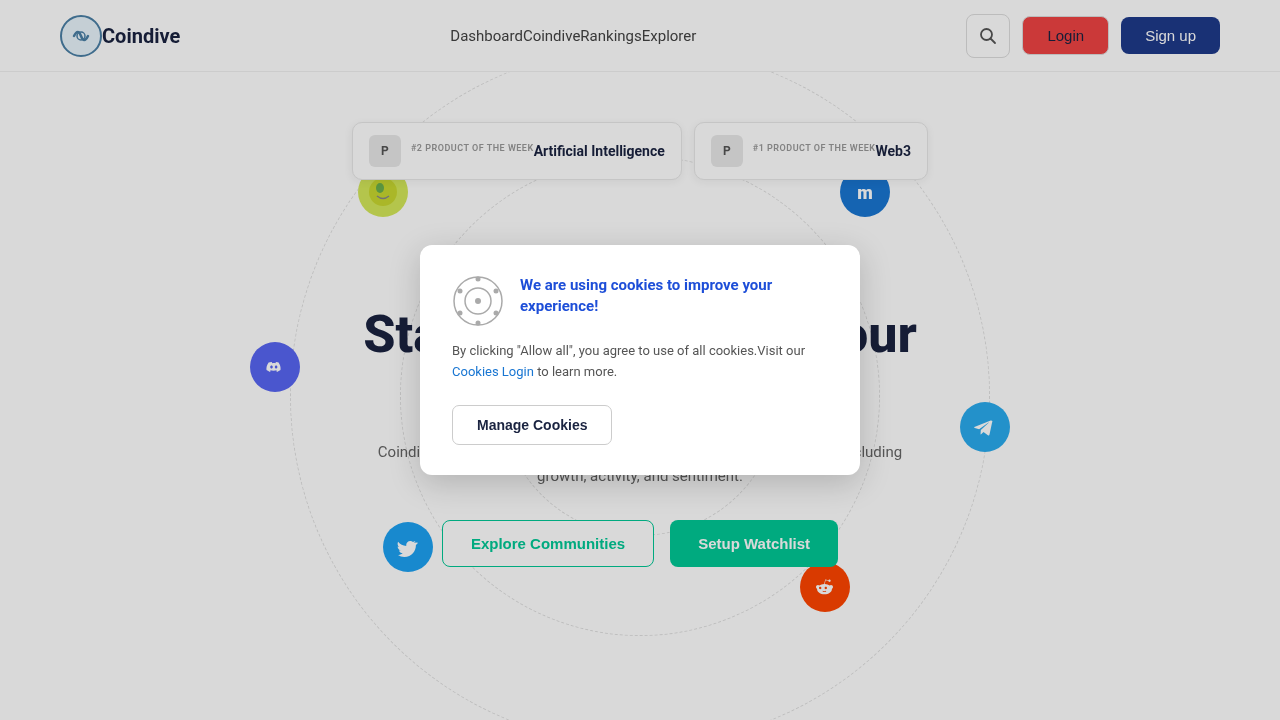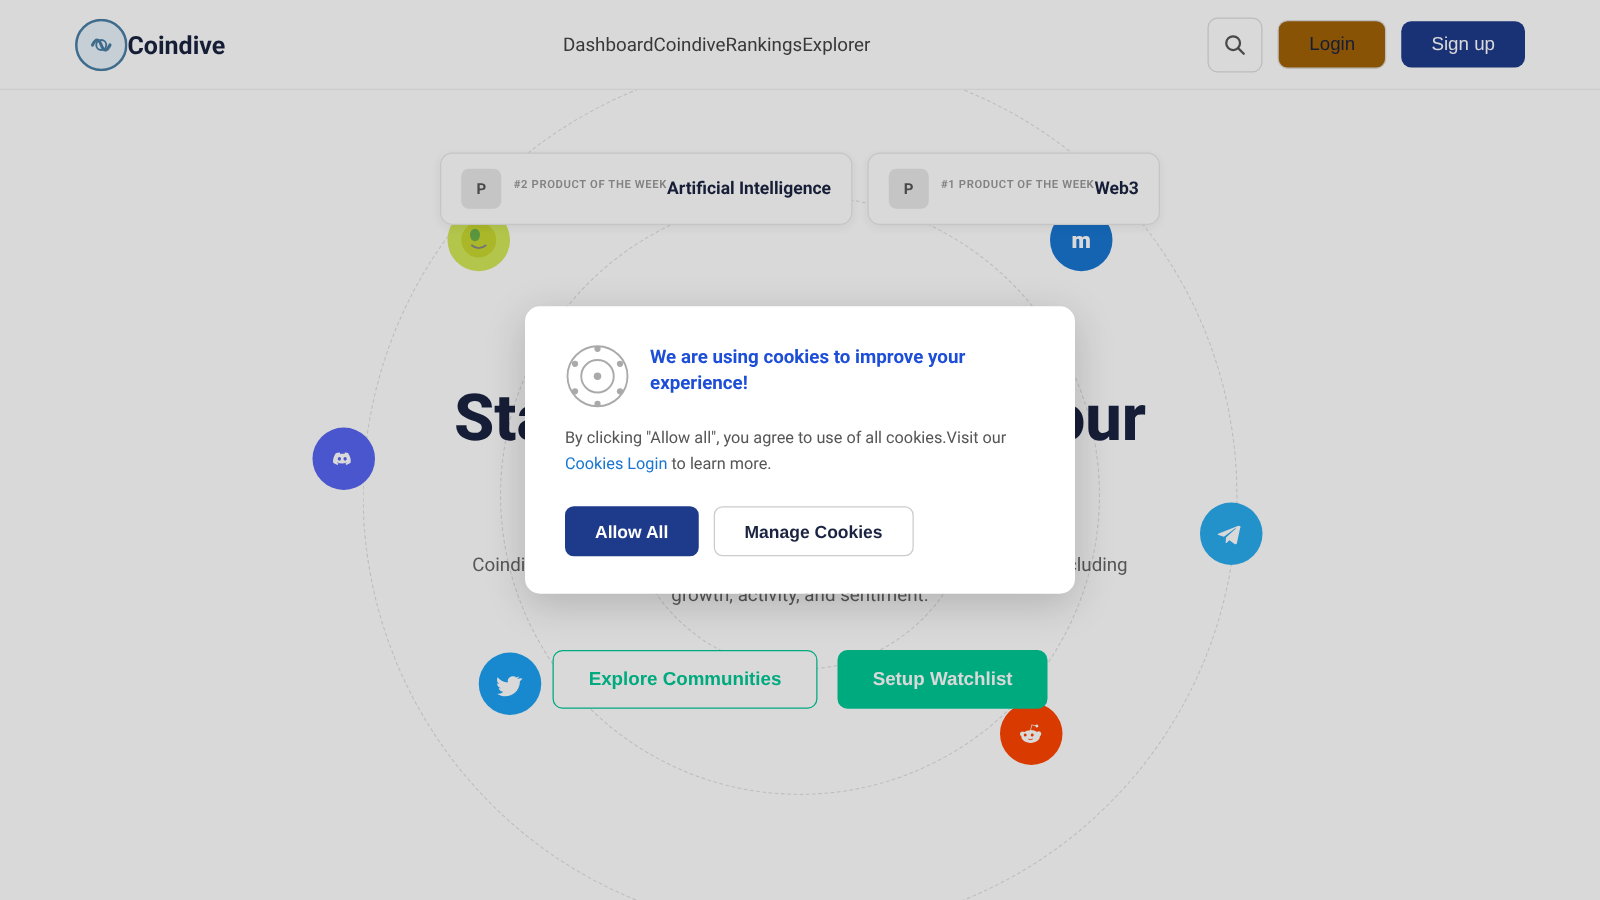--- a/index.html
+++ b/index.html
@@ -58,21 +58,21 @@
       background: #fff;
       display: flex;
       align-items: center;
       justify-content: center;
       cursor: pointer;
     }
     .login-btn {
       padding: 10px 24px;
       border: 1.5px solid #ddd;
       border-radius: 8px;
-      background: #a16207;
+      background: #ef4444;
       font-size: 15px;
       color: #1a2340;
       cursor: pointer;
       font-weight: 500;
     }
     .signup-btn {
       padding: 10px 24px;
       border: none;
       border-radius: 8px;
       background: #1e3a8a;
@@ -430,17 +430,16 @@
       <div>
         <div class="cookie-title">We are using cookies to improve your experience!</div>
       </div>
     </div>
 
     <p class="cookie-body">
       <span>By clicking "Allow all", you agree to use of all cookies.Visit our </span><a class="cookie-link" href="#">Cookies Login</a><span> to learn more.</span>
     </p>
 
     <div class="cookie-actions">
-      <button class="btn-allow-all">Allow All</button>
       <button class="btn-manage">Manage Cookies</button>
     </div>
   </div>
 </div>
 
 </body></html>

